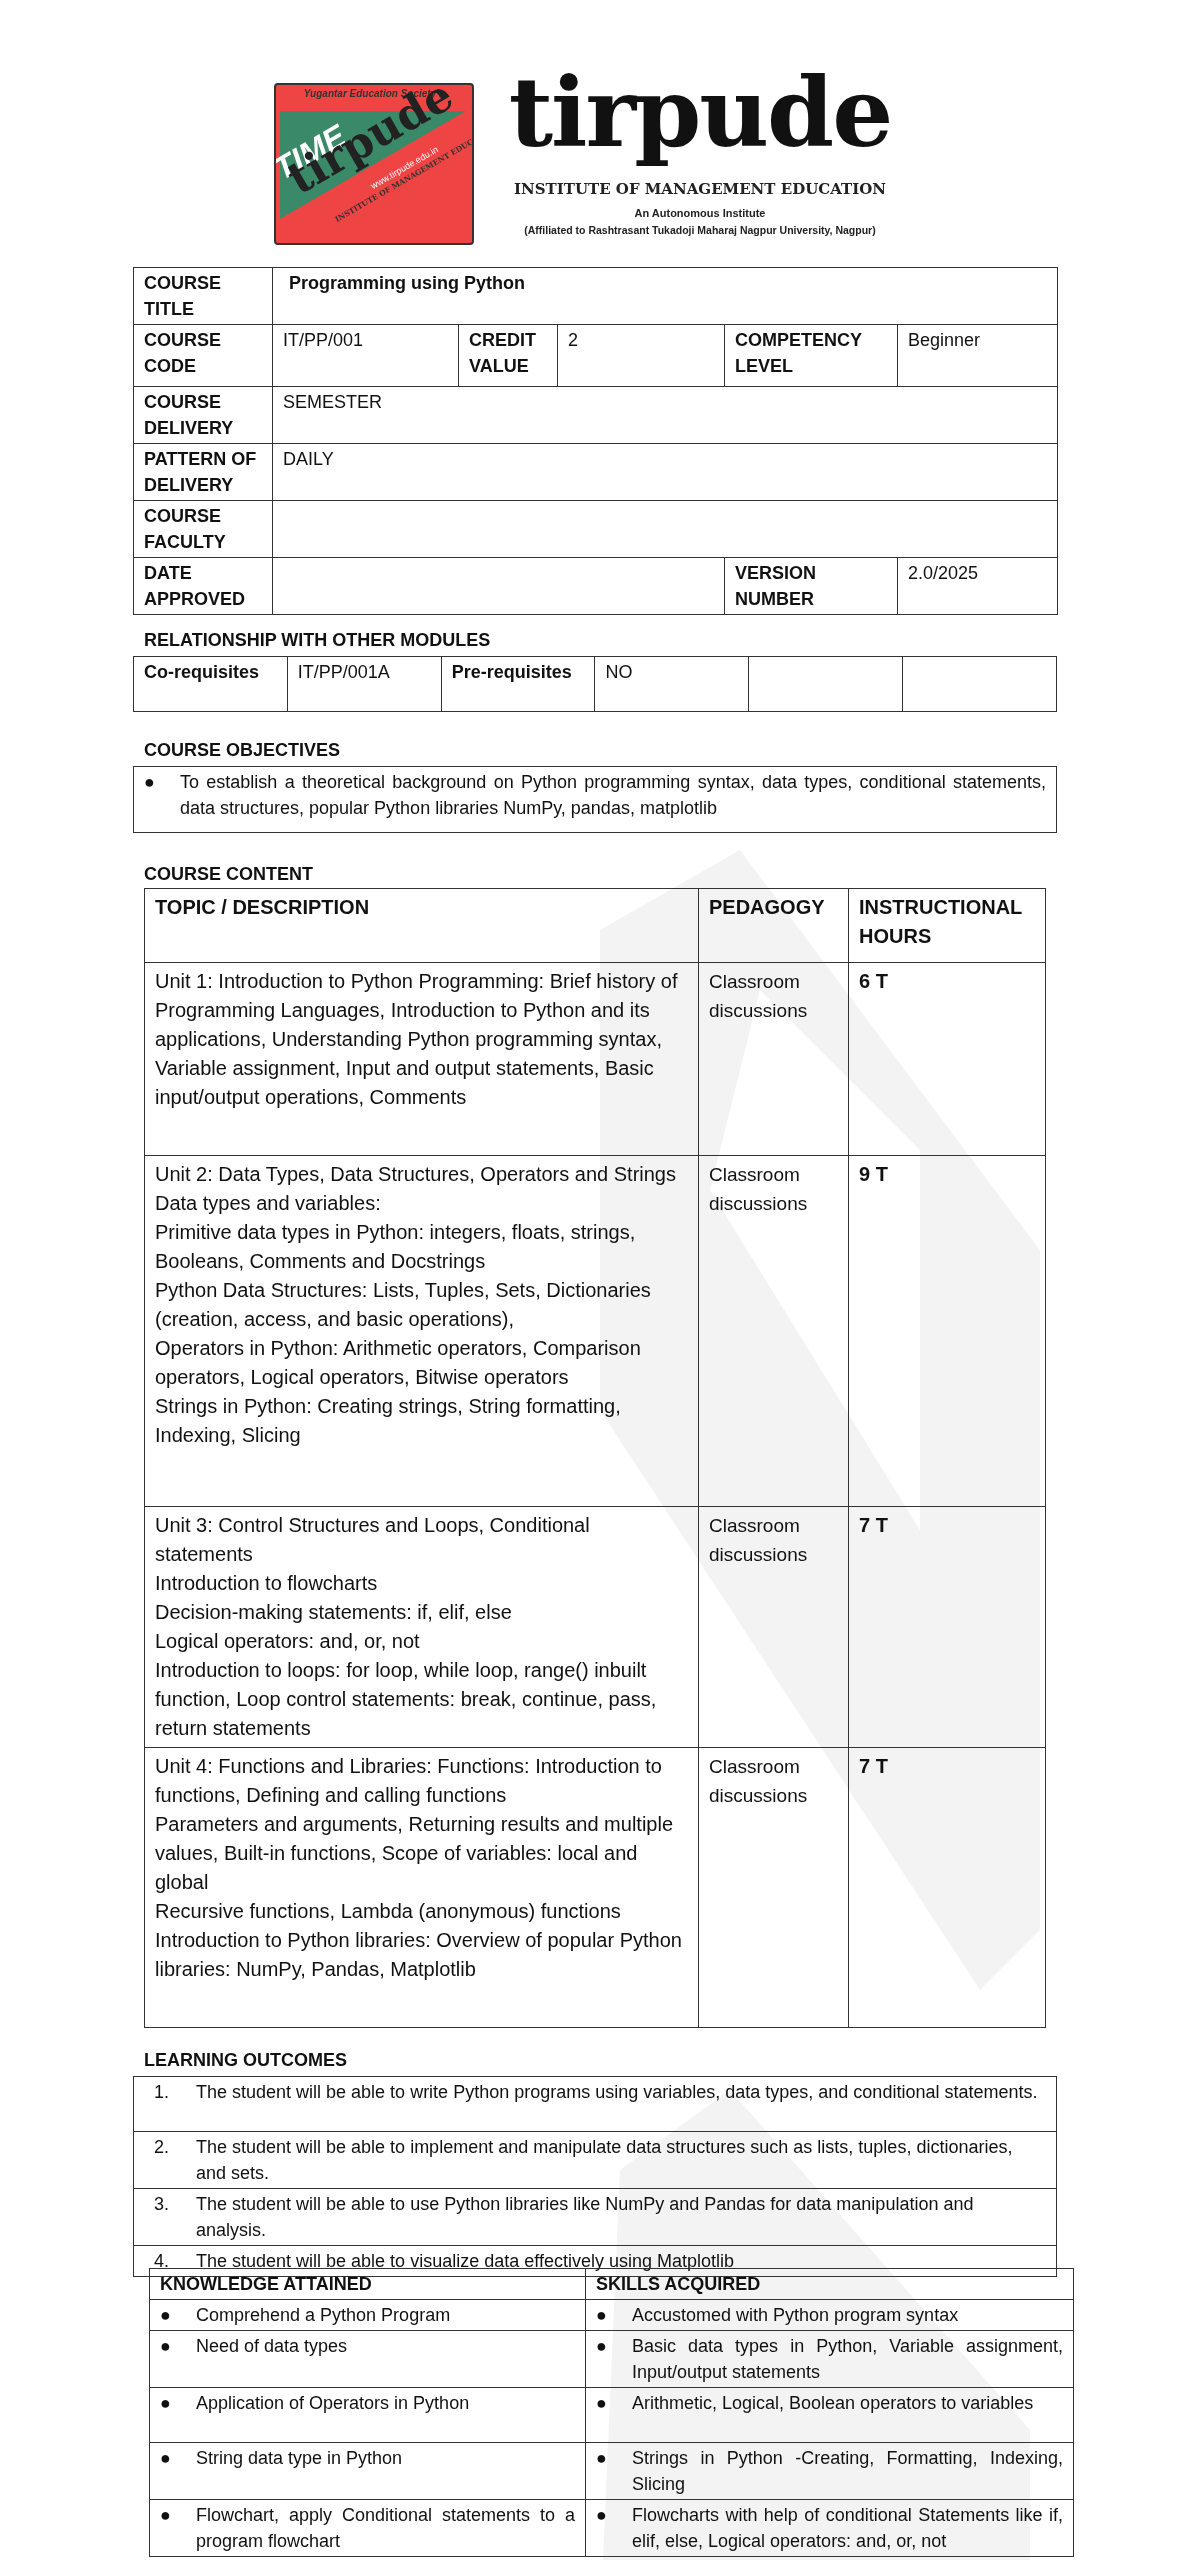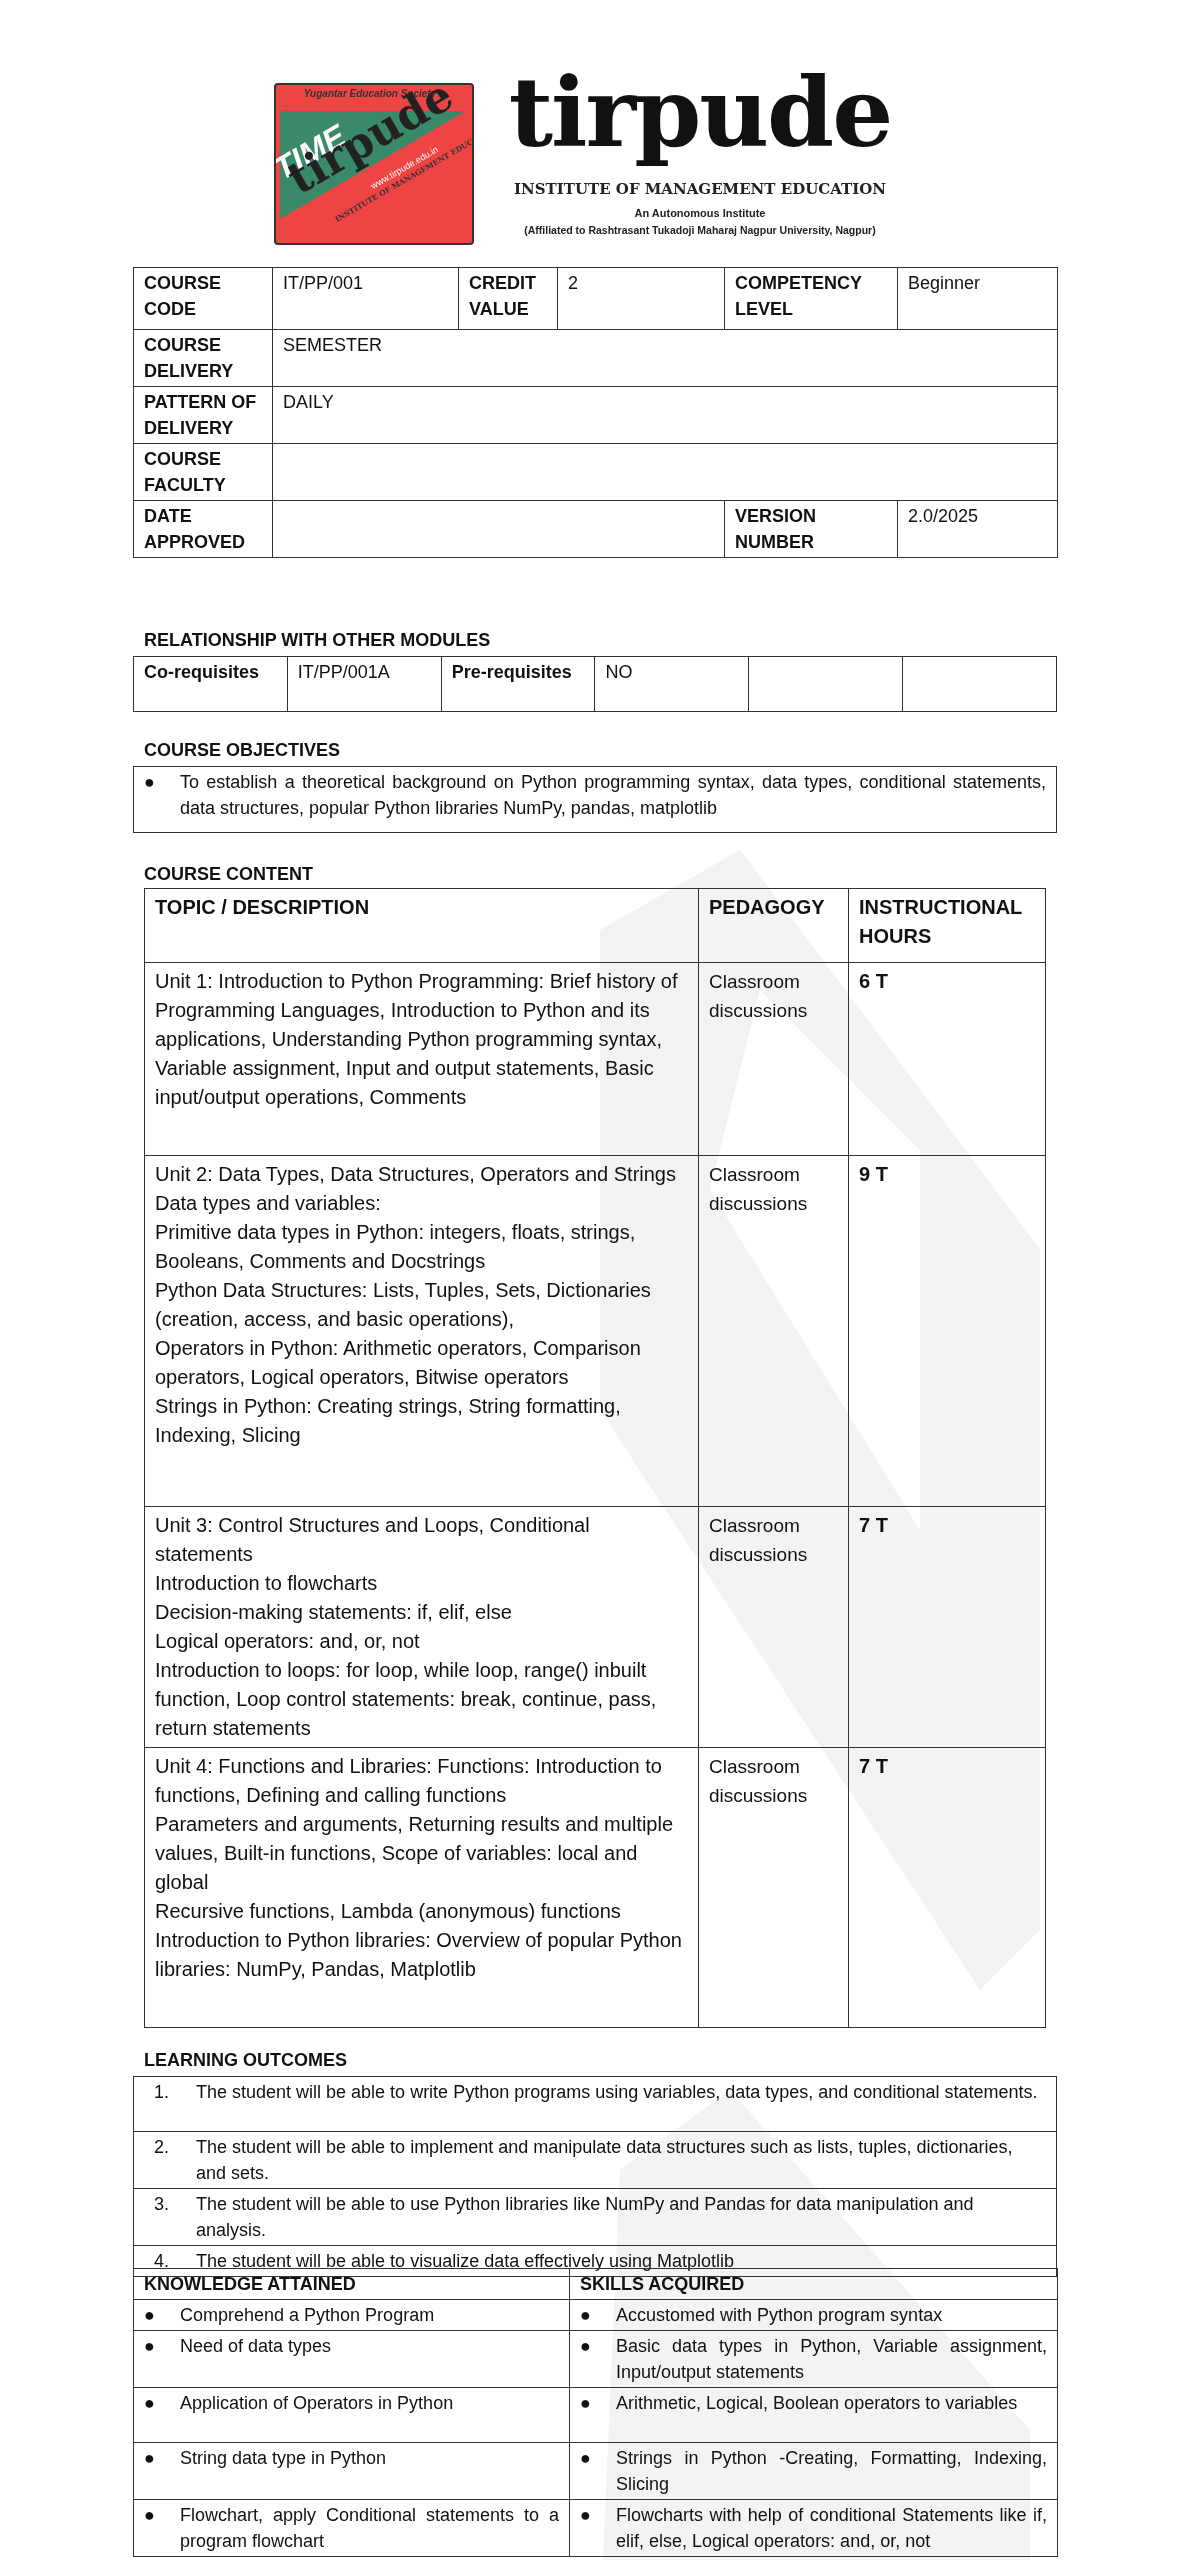--- a/index.html
+++ b/index.html
@@ -63,20 +63,24 @@
     <col style="width:139px">
       <col style="width:186px">
       <col style="width:99px">
       <col style="width:67px">
       <col style="width:100px">
       <col style="width:35px">
       <col style="width:138px">
       <col style="width:160px">
   </colgroup>
   <tbody>
+      <tr style="height:55px">
+    <td class="b">COURSE TITLE</td>
+    <td colspan="7" class="b" style="padding-left:16px">Programming using Python</td>
+  </tr>
   <tr style="height:62px">
     <td class="b">COURSE CODE</td>
     <td>IT/PP/001</td>
     <td class="b">CREDIT VALUE</td>
     <td colspan="2">2</td>
     <td colspan="2" class="b">COMPETENCY LEVEL</td>
     <td>Beginner</td>
   </tr>
   <tr style="height:55px">
     <td class="b">COURSE DELIVERY</td>
@@ -222,21 +226,21 @@
         <td>
           <div class="num">
             <span class="n">4.</span>
             <span class="txt">The student will be able to visualize data effectively using Matplotlib</span>
           </div>
         </td>
       </tr>
 </tbody>
   </table>
 
-<table style="left:133px; top:2268px; width:924px;">
+<table style="left:149px; top:2268px; width:924px;">
   <colgroup>
       <col style="width:436px">
       <col style="width:488px">
     </colgroup>
   <tbody>
       <tr style="height:28px">
     <td class="b">KNOWLEDGE ATTAINED</td>
     <td class="b">SKILLS ACQUIRED</td>
   </tr>
   <tr style="height:28px">

